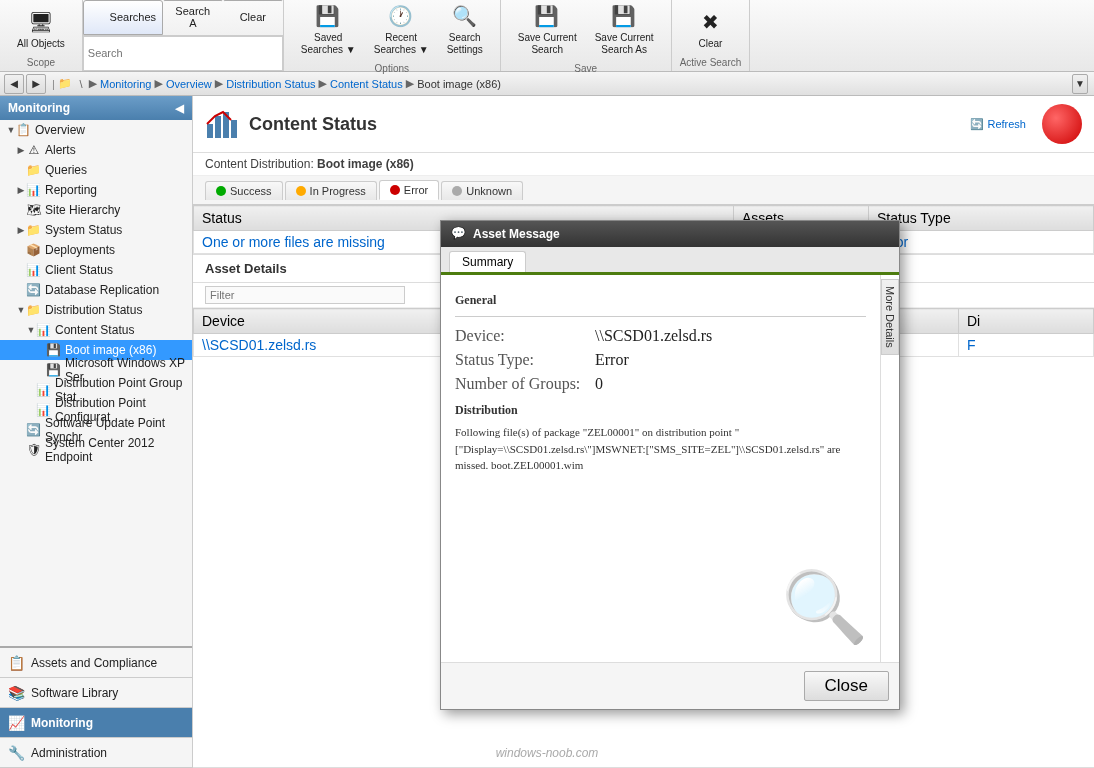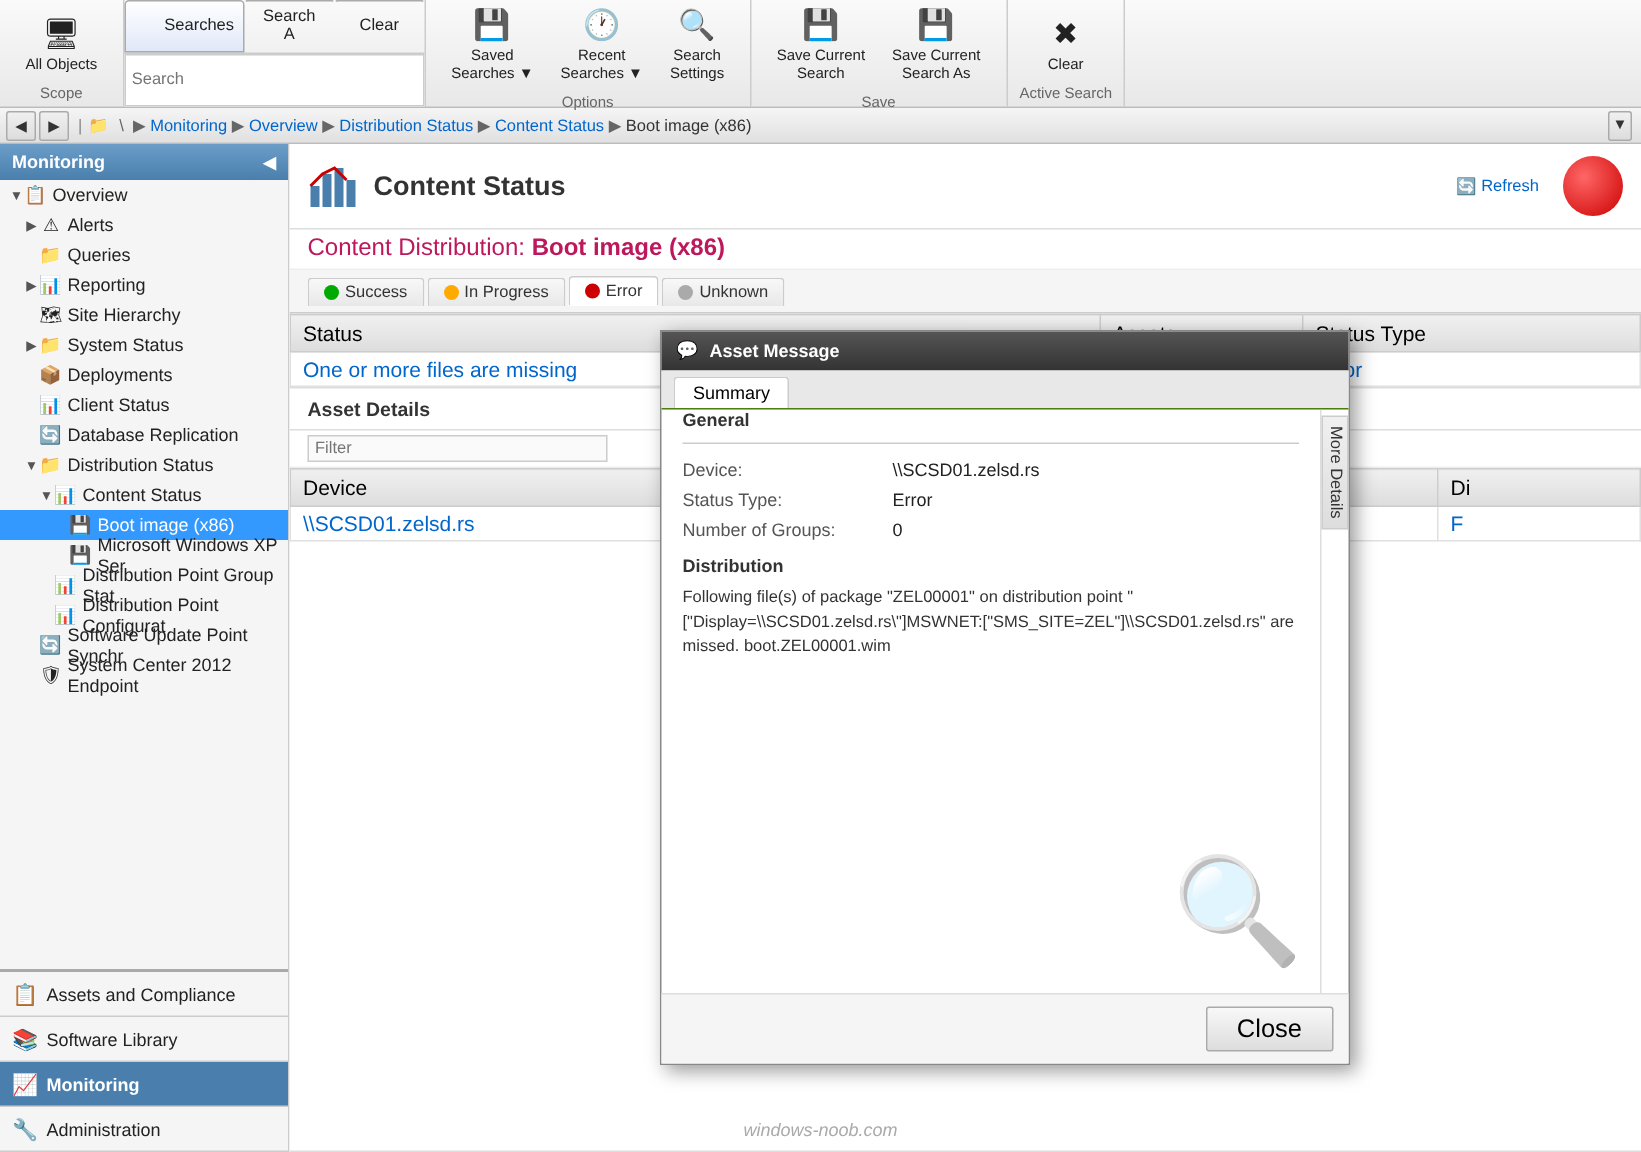--- a/index.html
+++ b/index.html
@@ -186,22 +186,22 @@
     .red-circle {
       width: 40px;
       height: 40px;
       background: radial-gradient(circle at 35% 35%, #ff6666, #cc0000);
       border-radius: 50%;
       margin-left: 8px;
     }
 
     .content-subtitle {
       padding: 4px 12px;
-      font-size: 16px;
-      color: #be185d;
+      font-size: 12px;
+      color: #404040;
       border-bottom: 1px solid #eee;
     }
     .content-subtitle b { font-weight: bold; }
 
     
     .tabs-row {
       display: flex;
       align-items: center;
       padding: 4px 12px;
       border-bottom: 1px solid #ccc;
@@ -299,53 +299,54 @@
     }
     .modal-titlebar-icon {
       width: 16px;
       height: 16px;
       margin-right: 6px;
       font-size: 12px;
     }
     .modal-tabs {
       display: flex;
       background: #e8e8e8;
-      border-bottom: 1px solid #4d7c0f;
+      border-bottom: 3px solid #4d7c0f;
       padding: 4px 8px 0;
     }
     .modal-tab {
       padding: 3px 12px;
       border: 1px solid #ccc;
       border-bottom: none;
       background: white;
       font-size: 12px;
       cursor: pointer;
       border-radius: 3px 3px 0 0;
     }
     .modal-content {
       flex: 1;
       overflow-y: auto;
-      padding: 0 14px;
+      padding: 18px 14px;
       position: relative;
+      font-family: Liberation Serif, serif;
     }
     .modal-section-title {
       font-size: 12px;
       font-weight: bold;
       margin-bottom: 8px;
       color: #333;
     }
     .modal-divider {
       border: none;
       border-top: 1px solid #ccc;
       margin-bottom: 10px;
     }
     .modal-field-row {
       display: flex;
       margin-bottom: 6px;
-      font-size: 12px;
+      font-size: 16px;
     }
     .modal-field-label {
       width: 140px;
       color: #555;
       flex-shrink: 0;
     }
     .modal-field-value {
       color: #222;
       flex: 1;
     }

